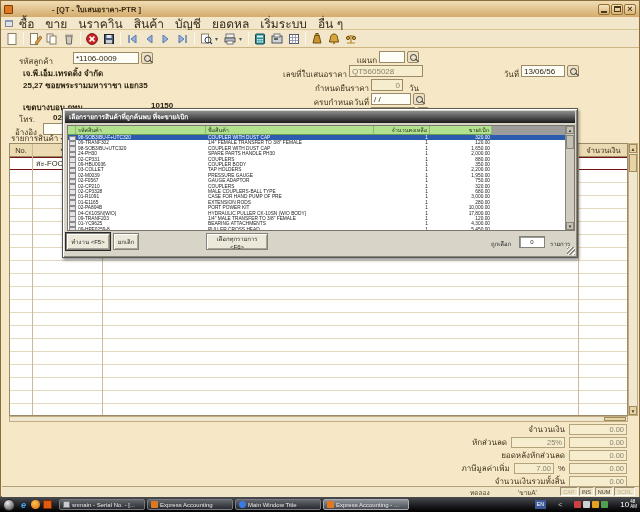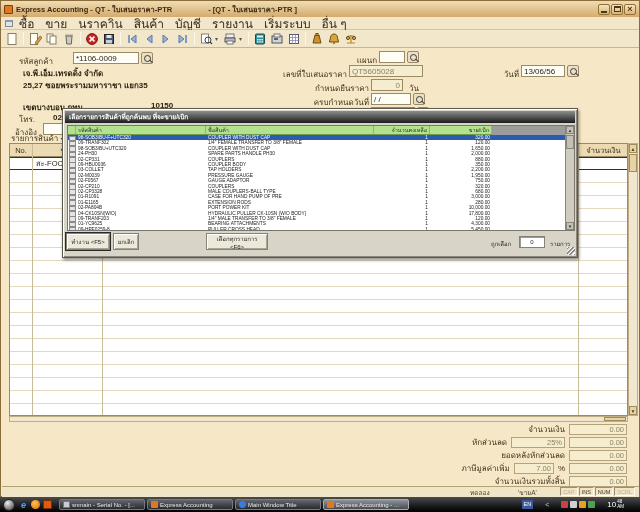--- a/index.html
+++ b/index.html
@@ -126,41 +126,40 @@
   .ql.orange-app{background:#e05a10;border-radius:1px;border:1px solid #7a2c04;}
   #taskbtns{display:flex;gap:2px;margin-left:4px;}
   .tkbtn{height:11px;padding:0 3px;display:flex;align-items:center;gap:2px;width:86px;overflow:hidden;
     background:linear-gradient(#63666c,#26292d);border:1px solid #787c82;border-radius:2px;}
   .tkbtn.active{background:linear-gradient(#8e929a,#474b51);border-color:#a7abb2;}
   .tkicon{width:7px;height:7px;flex:none;}
   .tkicon.window-icon{background:#c8ccd4;border:1px solid #777;}
   .tkicon.express-icon{background:#e07820;border-radius:1px;}
   .tkicon.window-blue-icon{background:#3a7ae0;border-radius:50%;}
   .tklabel{font-size:6px;color:#e8e8e8;white-space:nowrap;overflow:hidden;}
-  .tray{margin-left:auto;display:flex;align-items:center;gap:12px;padding-right:16px;}
+  .tray{margin-left:auto;display:flex;align-items:center;gap:12px;padding-right:3px;}
   .lang{background:#3c5a9a;color:#fff;font-size:5.5px;height:9px;line-height:9px;padding:0 2px;flex:none;}
   .chev{color:#ccc;font-size:7px;line-height:9px;}
   .tico{width:7px;height:7px;border-radius:1px;flex:none;}
   .tico:nth-of-type(1){background:#cc4040;}
   .tico:nth-of-type(2){background:#d0d0d0;}
   .tico:nth-of-type(3){background:#e8a020;}
   .tico:nth-of-type(4){background:#50a050;}
   .clock{display:flex;align-items:center;gap:1px;color:#fff;}
   .clock .hh{font-size:8px;}
   .clock .sub{display:flex;flex-direction:column;font-size:4.5px;line-height:4.5px;}
 </style>
 </head>
 <body>
 
 <div class="screen">
   <div class="appwin">
 
     <div class="titlebar">
       <span class="appicon"></span>
-      <span class="ttl">Express Accounting - QT - ใบเสนอราคา-PTR</span>
       <span class="ttl2">- [QT - ใบเสนอราคา-PTR ]</span>
       <span class="winbtns">
         <span class="wb">
             <i class="g-min"></i>
           </span>
         <span class="wb">
             <i class="g-max"></i>
           </span>
         <span class="wb">
             <i class="g-x">×</i>
@@ -169,21 +168,21 @@
     </div>
 
     <div class="menubar">
       <span class="mdiicon"></span>
       <span id="menu-items">
           <span class="mitem">ซื้อ</span>
           <span class="mitem">ขาย</span>
           <span class="mitem">นราคาิน</span>
           <span class="mitem">สินค้า</span>
           <span class="mitem">บัญชี</span>
-          <span class="mitem">รายงาน</span>
+          <span class="mitem">ยอดหล</span>
           <span class="mitem">เริ่มระบบ</span>
           <span class="mitem">อื่น ๆ</span>
         </span>
     </div>
 
     <div class="toolbar" id="toolbar">
         <span class="tbtn">
           <svg width="14" height="14" viewBox="0 0 14 14">
             <rect x="3" y="1.5" width="8" height="11" fill="#fffef4" stroke="#8a7d66"></rect>
           </svg>

